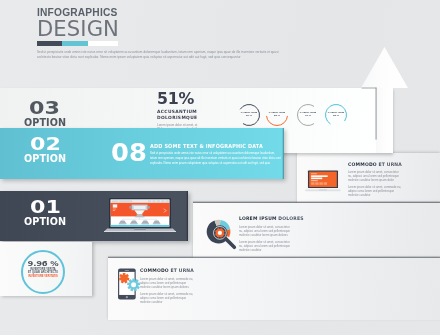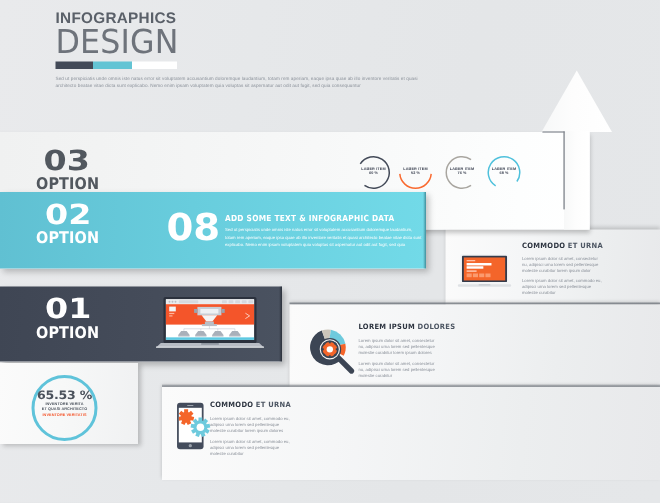--- a/index.html
+++ b/index.html
@@ -159,20 +159,26 @@
     <polygon points="23.5,3 47,44 0,44" fill="url(#agrad)"></polygon>
     <rect x="15" y="43.4" width="17" height="65.6" fill="url(#agrad)"></rect>
     <path d="M0.6 44 L15.4 44" stroke="#9a9ea4" stroke-width="0.9" fill="none"></path>
     <rect x="14.6" y="43.6" width="0.9" height="52" fill="#82878e"></rect>
   </svg>
 
   <div id="band03">
     <div class="optnum n3">03</div>
     <div class="optlbl l3">OPTION</div>
 
+    <div id="stat51">
+      <div class="stat-val">51%</div>
+      <div class="stat-t">ACCUSANTIUM</div>
+      <div class="stat-t">DOLORISMQUE</div>
+      <div class="stat-b"><span>Lorem ipsum dolor sit amet, at lillabus unra rerum sed mobit lec</span> <b>conditur lorum</b></div>
+    </div>
 
     <div class="circ c0">
       <svg viewBox="0 0 24 24">
         <path d="M3.19 6.28 A10.50 10.50 0 1 1 5.98 20.60" fill="none" stroke="#434a58" stroke-width="1.0" stroke-linecap="butt"></path>
       </svg>
       <div class="lbl">
         <span>LABER ITEM</span><br>
         <span>60 %</span>
       </div>
     </div>
@@ -280,21 +286,21 @@
       <path d="M17.98 12.35 L21.02 12.35 L21.02 14.71 L21.74 14.98 L23.26 13.16 L25.58 15.11 L24.06 16.92 L24.44 17.59 L26.77 17.18 L27.30 20.16 L24.97 20.57 L24.84 21.33 L26.88 22.51 L25.37 25.14 L23.32 23.96 L22.73 24.45 L23.54 26.67 L20.69 27.71 L19.88 25.49 L19.12 25.49 L18.31 27.71 L15.46 26.67 L16.27 24.45 L15.68 23.96 L13.63 25.14 L12.12 22.51 L14.16 21.33 L14.03 20.57 L11.70 20.16 L12.23 17.18 L14.56 17.59 L14.94 16.92 L13.42 15.11 L15.74 13.16 L17.26 14.98 L17.98 14.71 Z" fill="#6ecadd"></path>
       <circle cx="19.5" cy="20.0" r="3.0" fill="#ffffff"></circle>
     </svg>    
       <div class="card-title"><b>COMMODO</b> <span>ET URNA</span></div>
     <div class="card-p p1">Lorem ipsum dolor sit amet, commodo eu, adipisci urna lorem sed pellentesque molestie curabitur lorem ipsum dolores</div>
     <div class="card-p p2">Lorem ipsum dolor sit amet, commodo eu, adipisci urna lorem sed pellentesque molestie curabitur</div>
   </div>
 
   <div id="pctPanel">
     <div id="pctCircle">
-      <div class="pct-v">65.53 %</div>
+      <div class="pct-v">9.96 %</div>
       <div class="pct-l">INVENTORE VERITA</div>
       <div class="pct-l">ET QUASI ARCHITECTO</div>
       <div class="pct-l pct-o">INVENTORE VERITATIS</div>
     </div>
   </div>
 
   <div id="band01">
     <div class="optnum n1">01</div>
     <div class="optlbl l1">OPTION</div>
 

